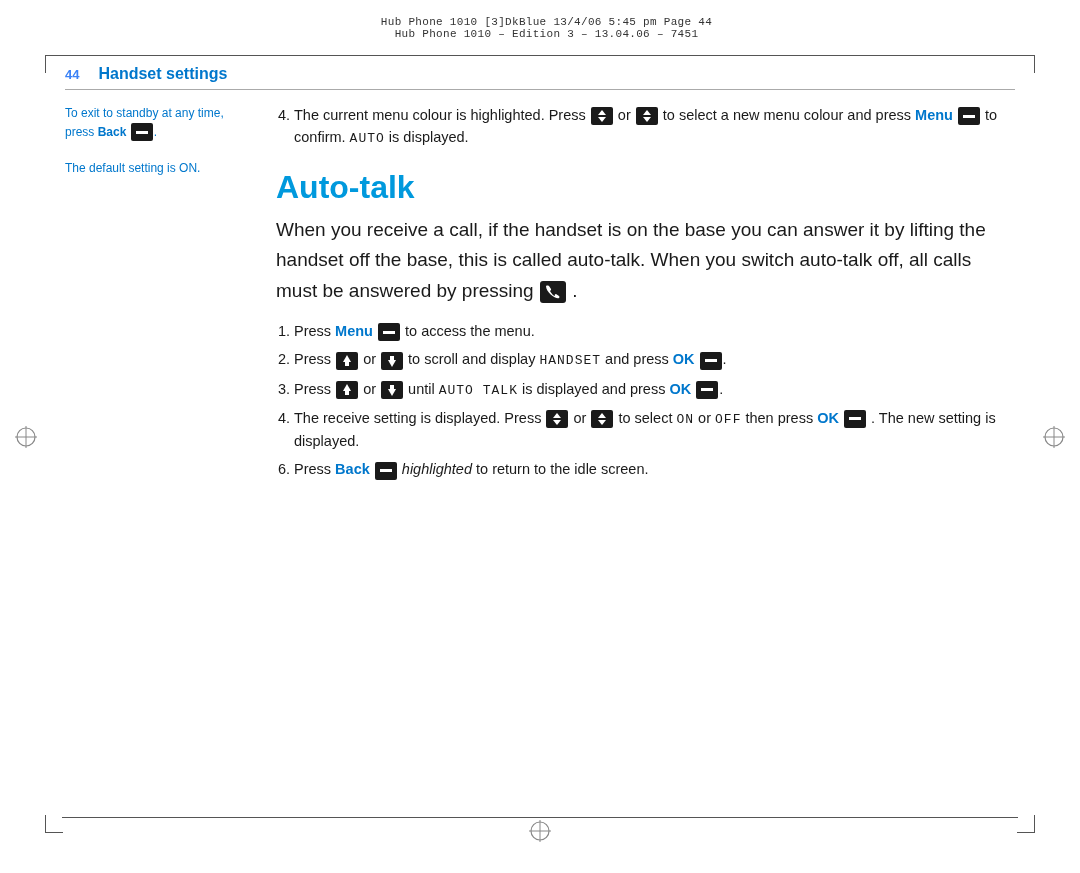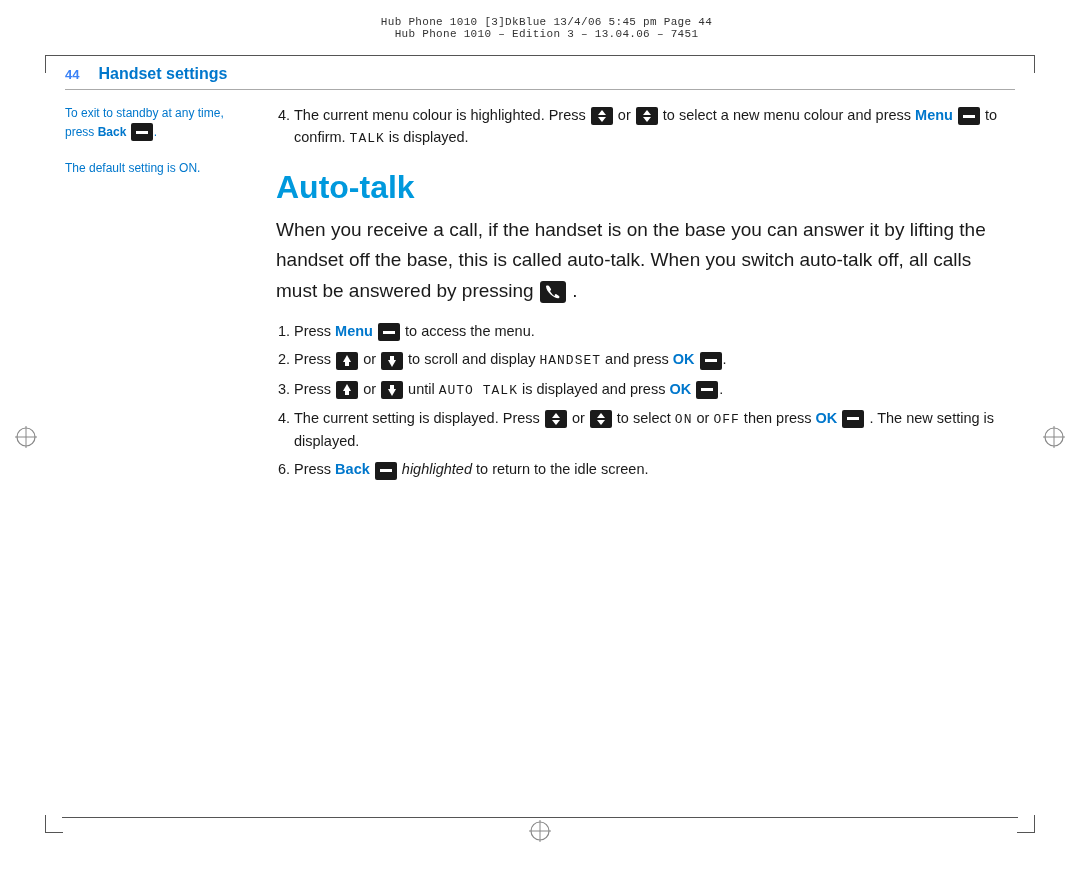--- a/index.html
+++ b/index.html
@@ -366,21 +366,21 @@
           </span>
           <span> or </span>
           <span class="btn-icon">
             <svg viewBox="0 0 18 14" fill="white">
               <polygon points="9,1 13,6 5,6" fill="white"></polygon>
               <polygon points="9,13 13,8 5,8" fill="white"></polygon>
             </svg>
           </span>
           <span> to select a new menu colour and press <strong class="blue">Menu</strong> </span>
           <span class="btn-bar"></span>
-          <span> to confirm. <span class="mono">TALK</span> is displayed.</span>
+          <span> to confirm. <span class="mono">AUTO</span> is displayed.</span>
         </li>
       </ol>
 
       <div class="section-title">Auto-talk</div>
 
       <div class="section-intro">
         <span>When you receive a call, if the handset is on the base you can answer it by lifting the handset off the base, this is called auto-talk. When you switch auto-talk off, all calls must be answered by pressing </span>
         <span class="phone-icon">
           <svg viewBox="0 0 20 16" fill="none">
             <path d="M3 2 C3 2 4 1 6 2 L8 5 C8 5 8.5 6 7 7 C7 7 9 10 10 11 C11 12 12 12 12 12 C11 11 12 10 13 10 L16 12 C17 13 16 14 16 14 C14 16 3 9 3 2Z" fill="white"></path>
@@ -425,21 +425,21 @@
           <span class="btn-icon">
             <svg viewBox="0 0 18 14" fill="white">
               <rect x="7" y="2" width="4" height="4" fill="white"></rect>
               <polygon points="9,13 13,6 5,6" fill="white"></polygon>
             </svg>
           </span>
           <span> until <span class="mono">AUTO TALK</span> is displayed and press <strong class="blue">OK</strong> </span>
           <span class="btn-bar"></span>.
         </li>
         <li>
-          <span>The current setting is displayed. Press </span>
+          <span>The receive setting is displayed. Press </span>
           <span class="btn-icon">
             <svg viewBox="0 0 18 14" fill="white">
               <polygon points="9,1 13,6 5,6" fill="white"></polygon>
               <polygon points="9,13 13,8 5,8" fill="white"></polygon>
             </svg>
           </span>
           <span> or </span>
           <span class="btn-icon">
             <svg viewBox="0 0 18 14" fill="white">
               <polygon points="9,1 13,6 5,6" fill="white"></polygon>

